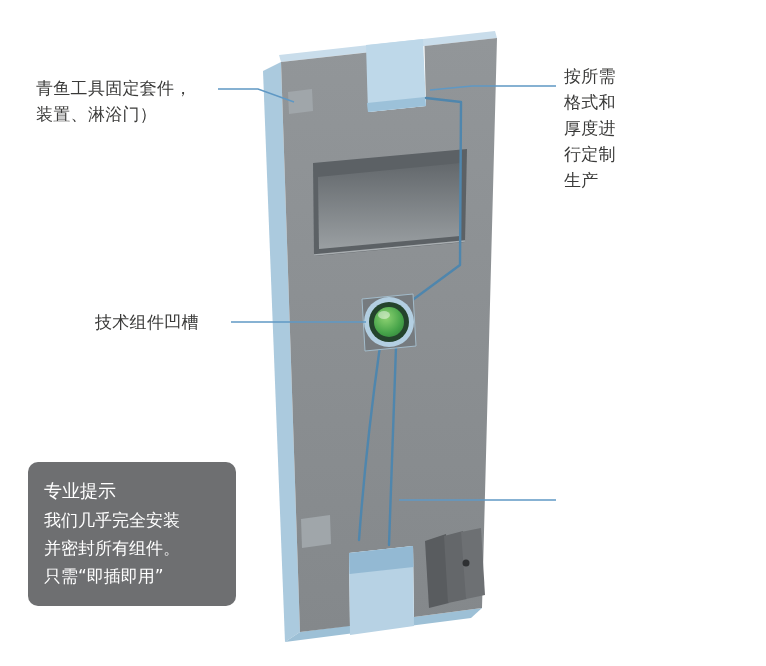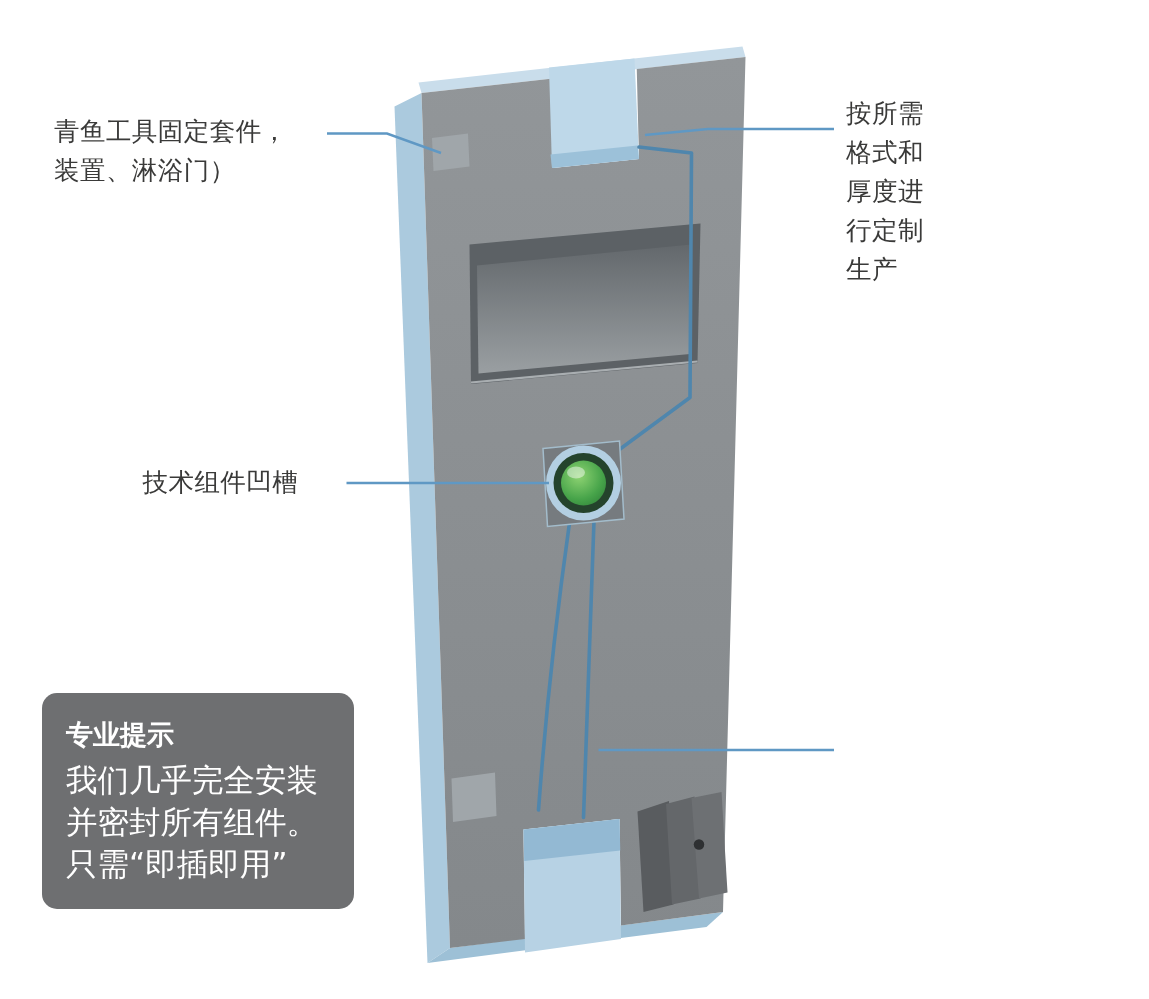--- a/index.html
+++ b/index.html
@@ -10,22 +10,22 @@
   .label { position:absolute; color:#3a3a39; font-size:17px; line-height:26px; letter-spacing:0.3px; }
   .label-tl { left:36px;  top:75px;  }
   .label-tr { left:564px; top:63px;  }
   .label-ml { left:95px;  top:309px; }
   .label-br { left:564px; top:481px; }
   .tipbox {
     position:absolute; left:28px; top:462px; width:208px;
     background:#6e6f71; border-radius:10px;
     padding:14px 16px 16px 16px; color:#ffffff;
   }
-  .tip-title { font-weight:bold; font-size:18px; line-height:30px; }
-  .tip-line  { font-size:21px; line-height:28px; }
+  .tip-title { font-weight:normal; font-size:18px; line-height:30px; }
+  .tip-line  { font-size:17px; line-height:28px; }
 </style>
 </head>
 <body>
 
 <div class="canvas">
 
   <svg class="art" width="766" height="666" viewBox="0 0 766 666">
     <defs>
       <linearGradient id="faceGrad" x1="0" y1="0" x2="0" y2="1">
         <stop offset="0" stop-color="#929699"></stop>

